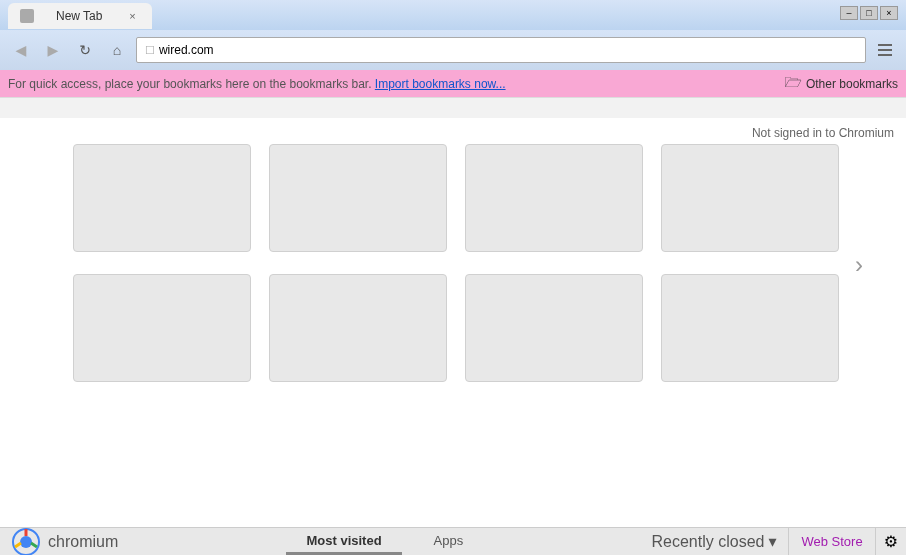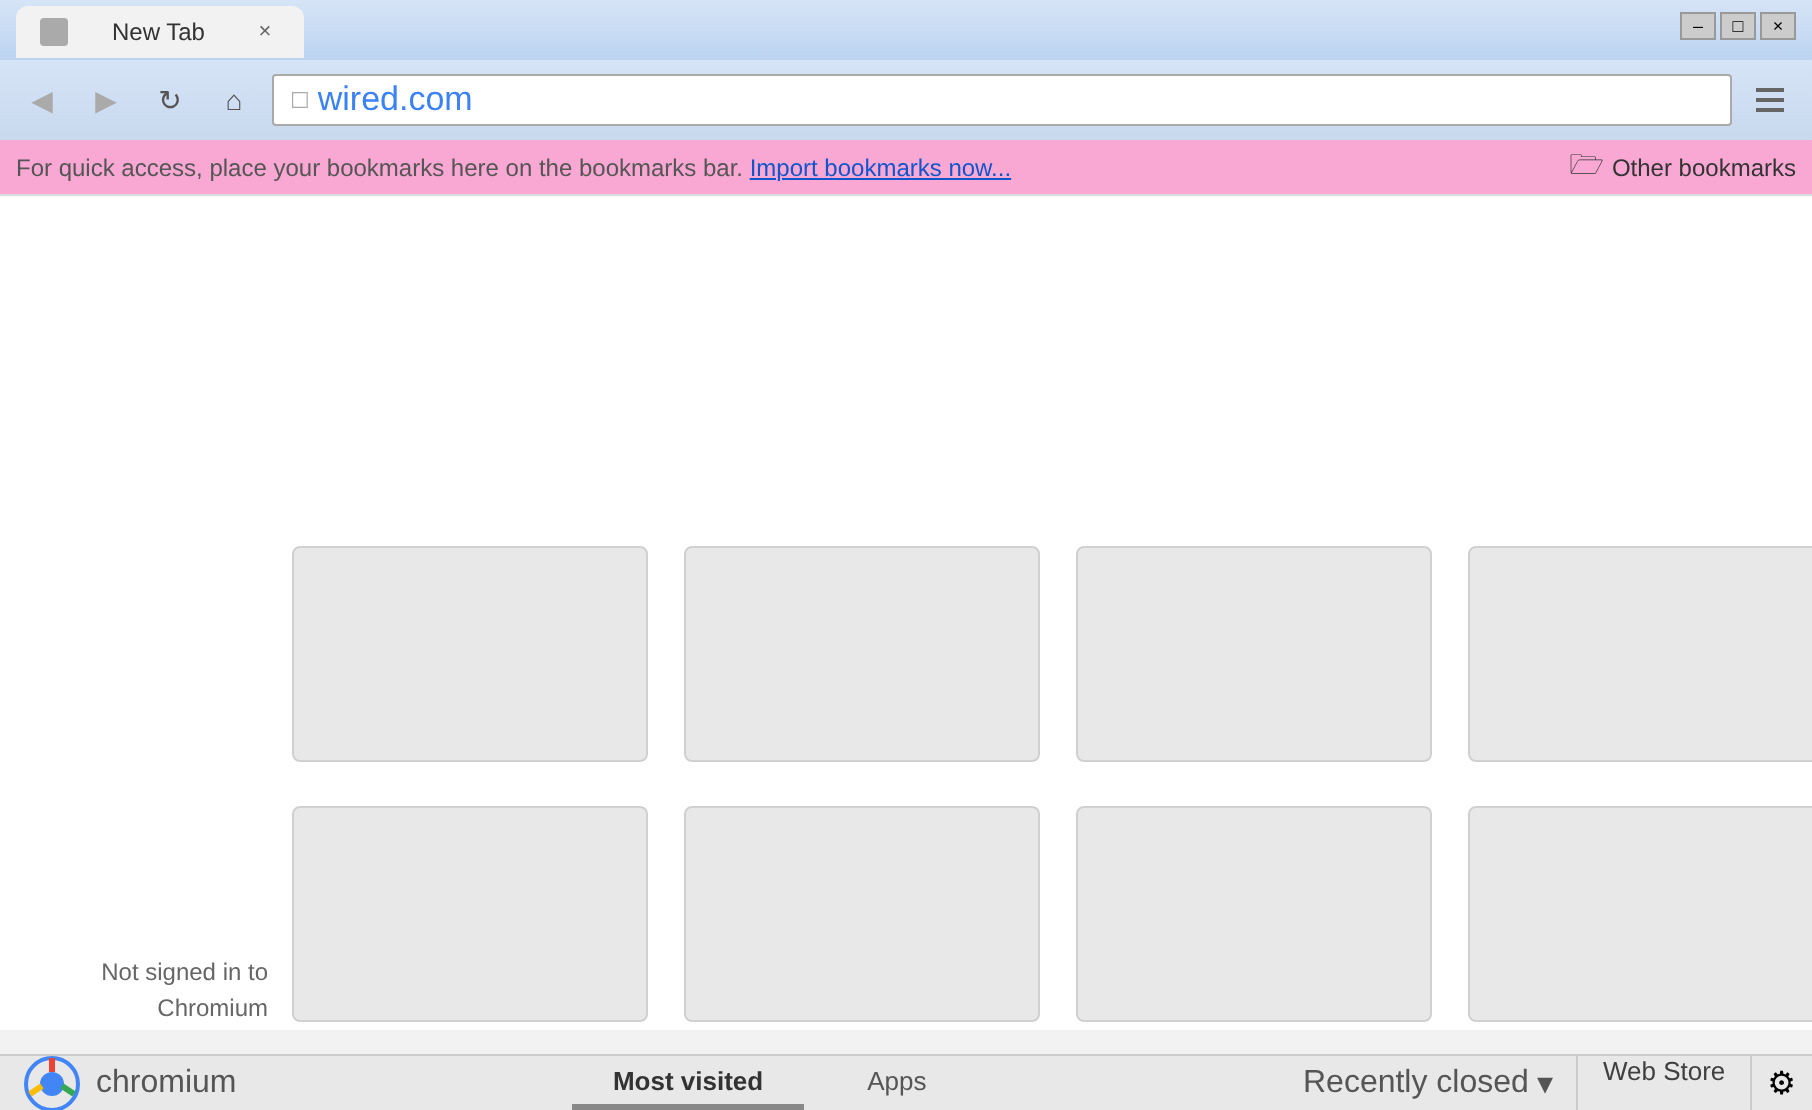--- a/index.html
+++ b/index.html
@@ -94,22 +94,22 @@
       display: flex;
       align-items: center;
       padding: 0 8px;
       gap: 4px;
     }
     .address-icon { font-size: 11px; color: #aaa; }
     .address-input {
       flex: 1;
       border: none;
       outline: none;
-      font-size: 17px;
-      color: #3b82f6;
+      font-size: 12px;
+      color: #000000;
       font-family: Arial, sans-serif;
     }
     .nav-right-btns {
       display: flex;
       gap: 4px;
     }
     .menu-btn {
       width: 26px;
       height: 26px;
       display: flex;
@@ -290,43 +290,45 @@
       font-size: 16px;
       color: #555;
       cursor: pointer;
       height: 100%;
       border-right: 1px solid #ccc;
     }
 
     .web-store-btn {
       padding: 0 12px;
       font-size: 13px;
-      color: #404040;
-      cursor: pointer;
-      height: 100%;
-      display: flex;
+      color: #a21caf;
+      cursor: pointer;
+      height: 100%;
+      display: flex;
+      align-items: center;
       border-right: 1px solid #ccc;
     }
 
     .bottom-gear {
       padding: 0 8px;
       display: flex;
       align-items: center;
       cursor: pointer;
       height: 100%;
     }
 
     .content-area {
       background: white;
       height: calc(555px - 30px - 40px - 28px - 40px);
       width: 100%;
       display: flex;
-      flex-direction: row;
-      align-items: flex-end;
+      flex-direction: column;
+      align-items: center;
       overflow: hidden;
+      margin-top: 20px;
     }
   </style>
 </head>
 <body>
 
 <div class="title-bar">
   <div class="tab">
     <div class="tab-favicon"></div>
     <span>New Tab</span>
     <div class="tab-close">×</div>

